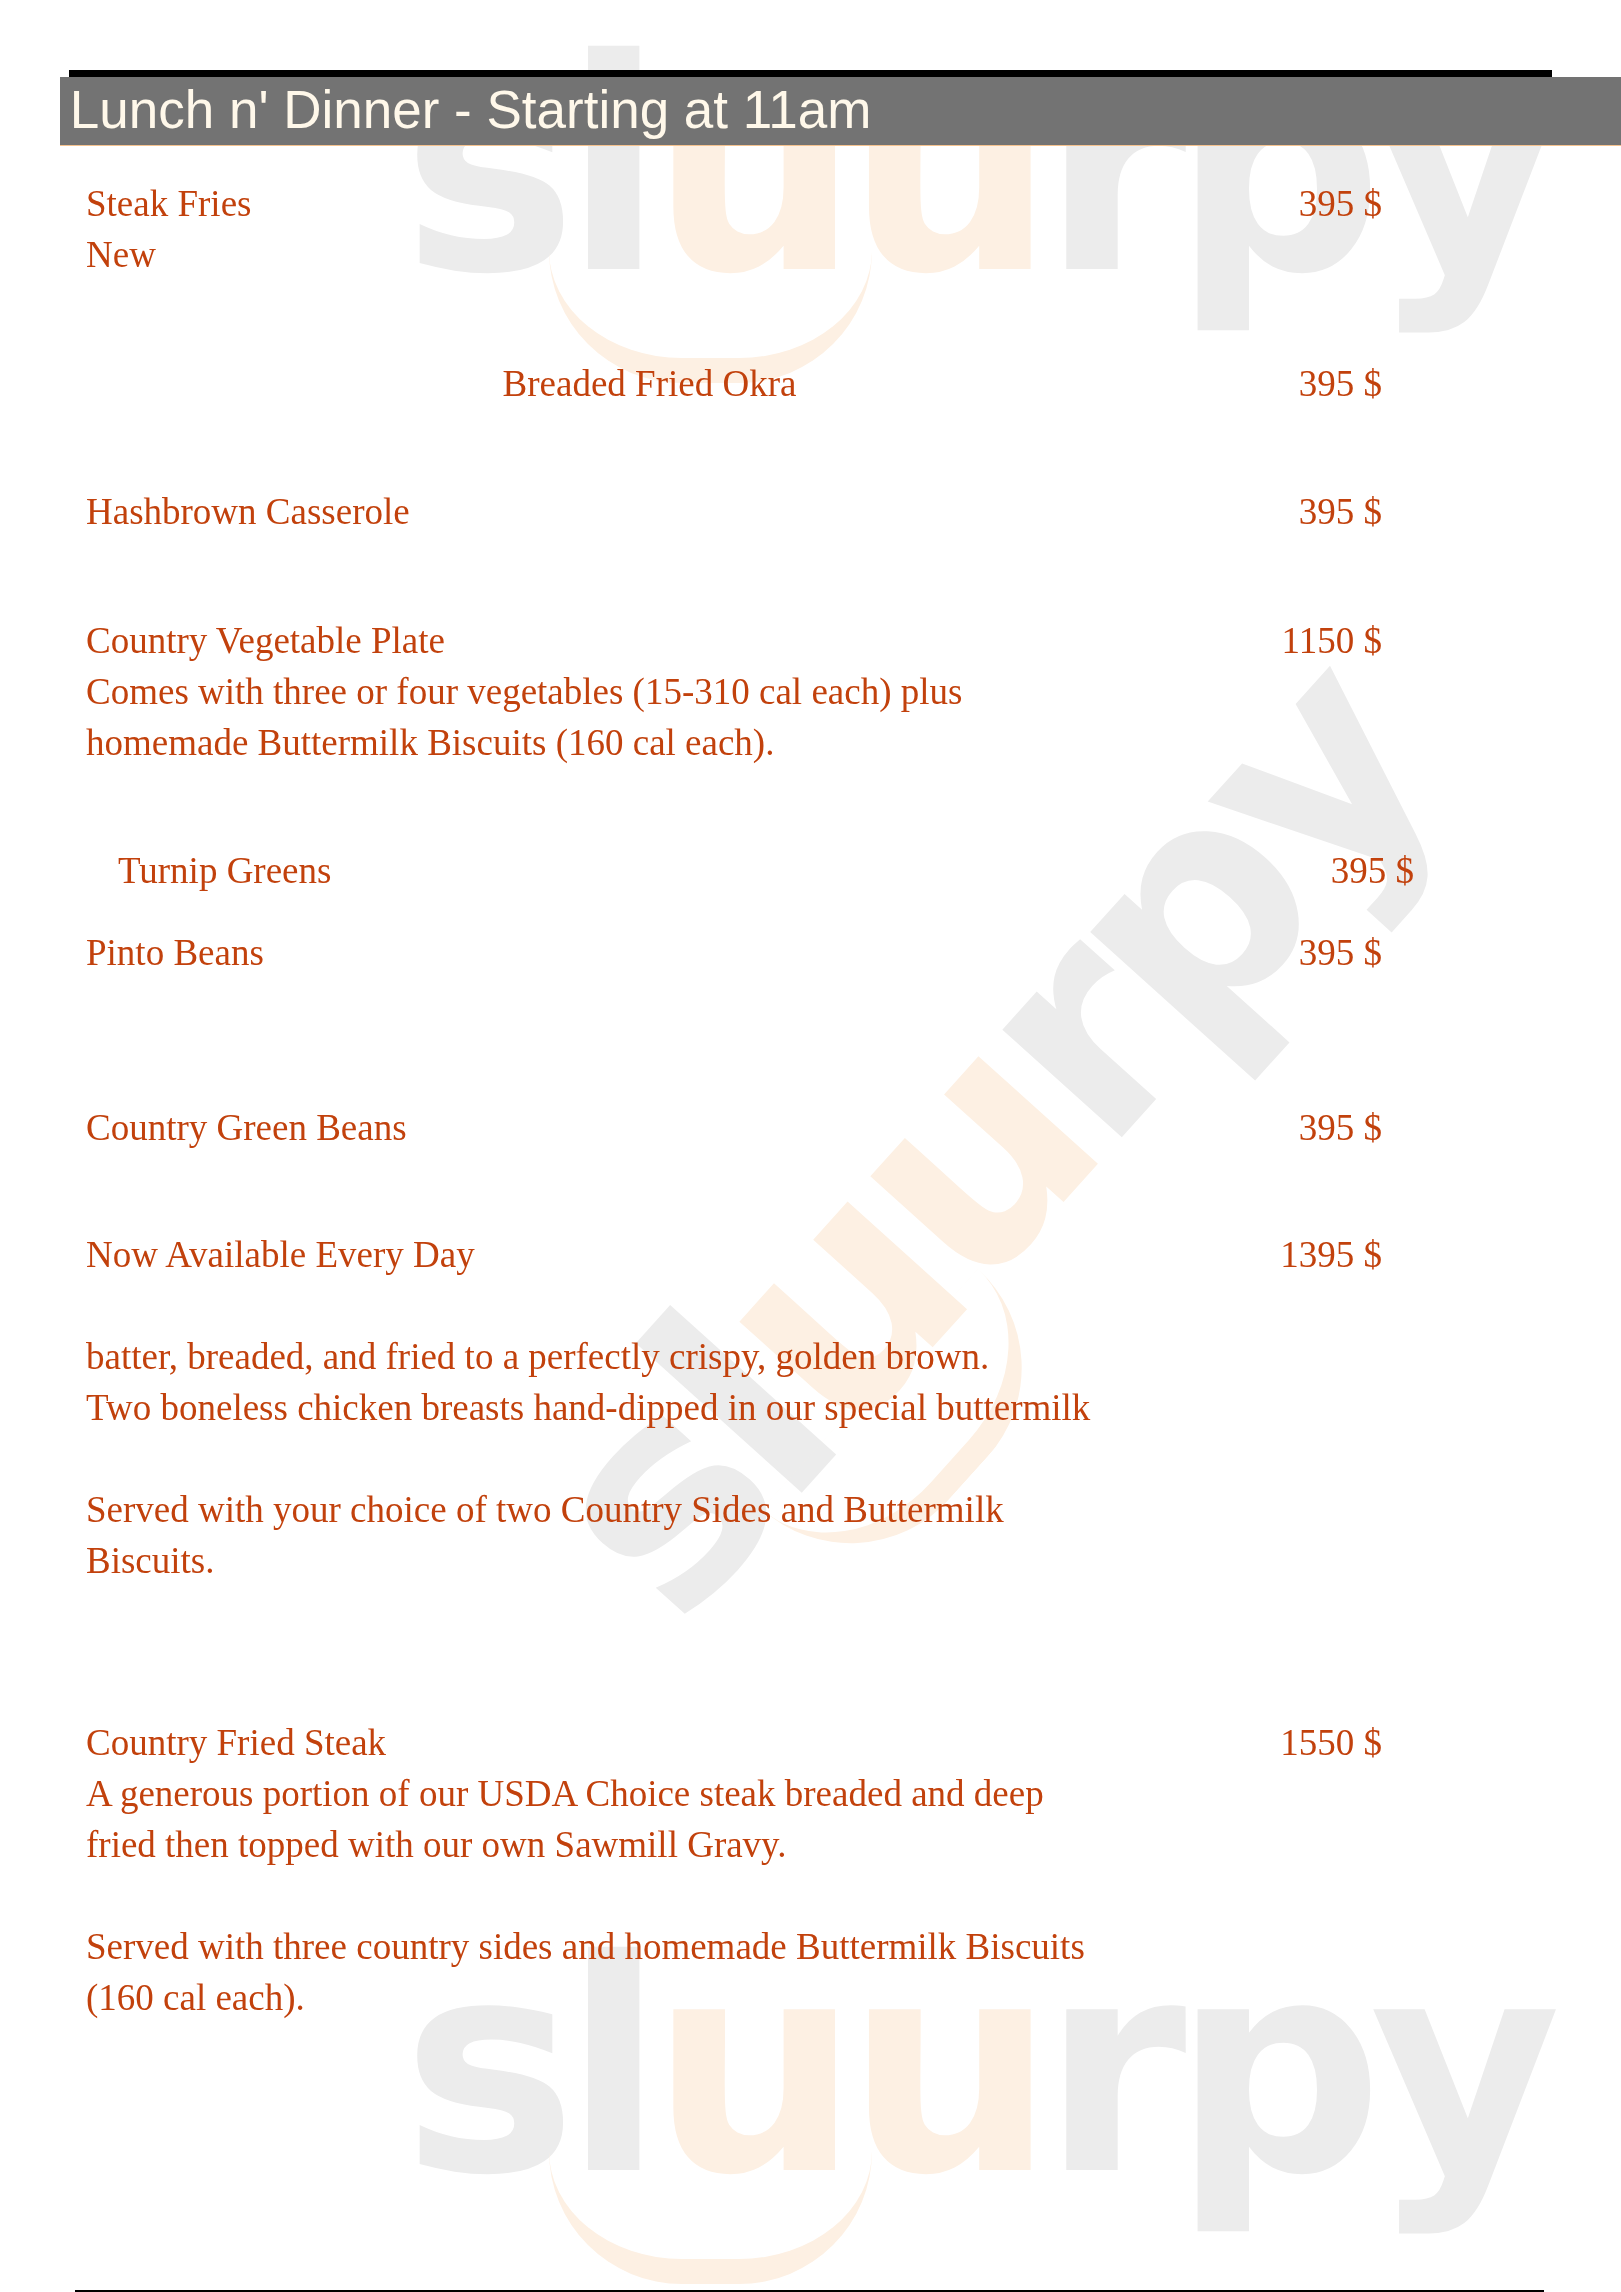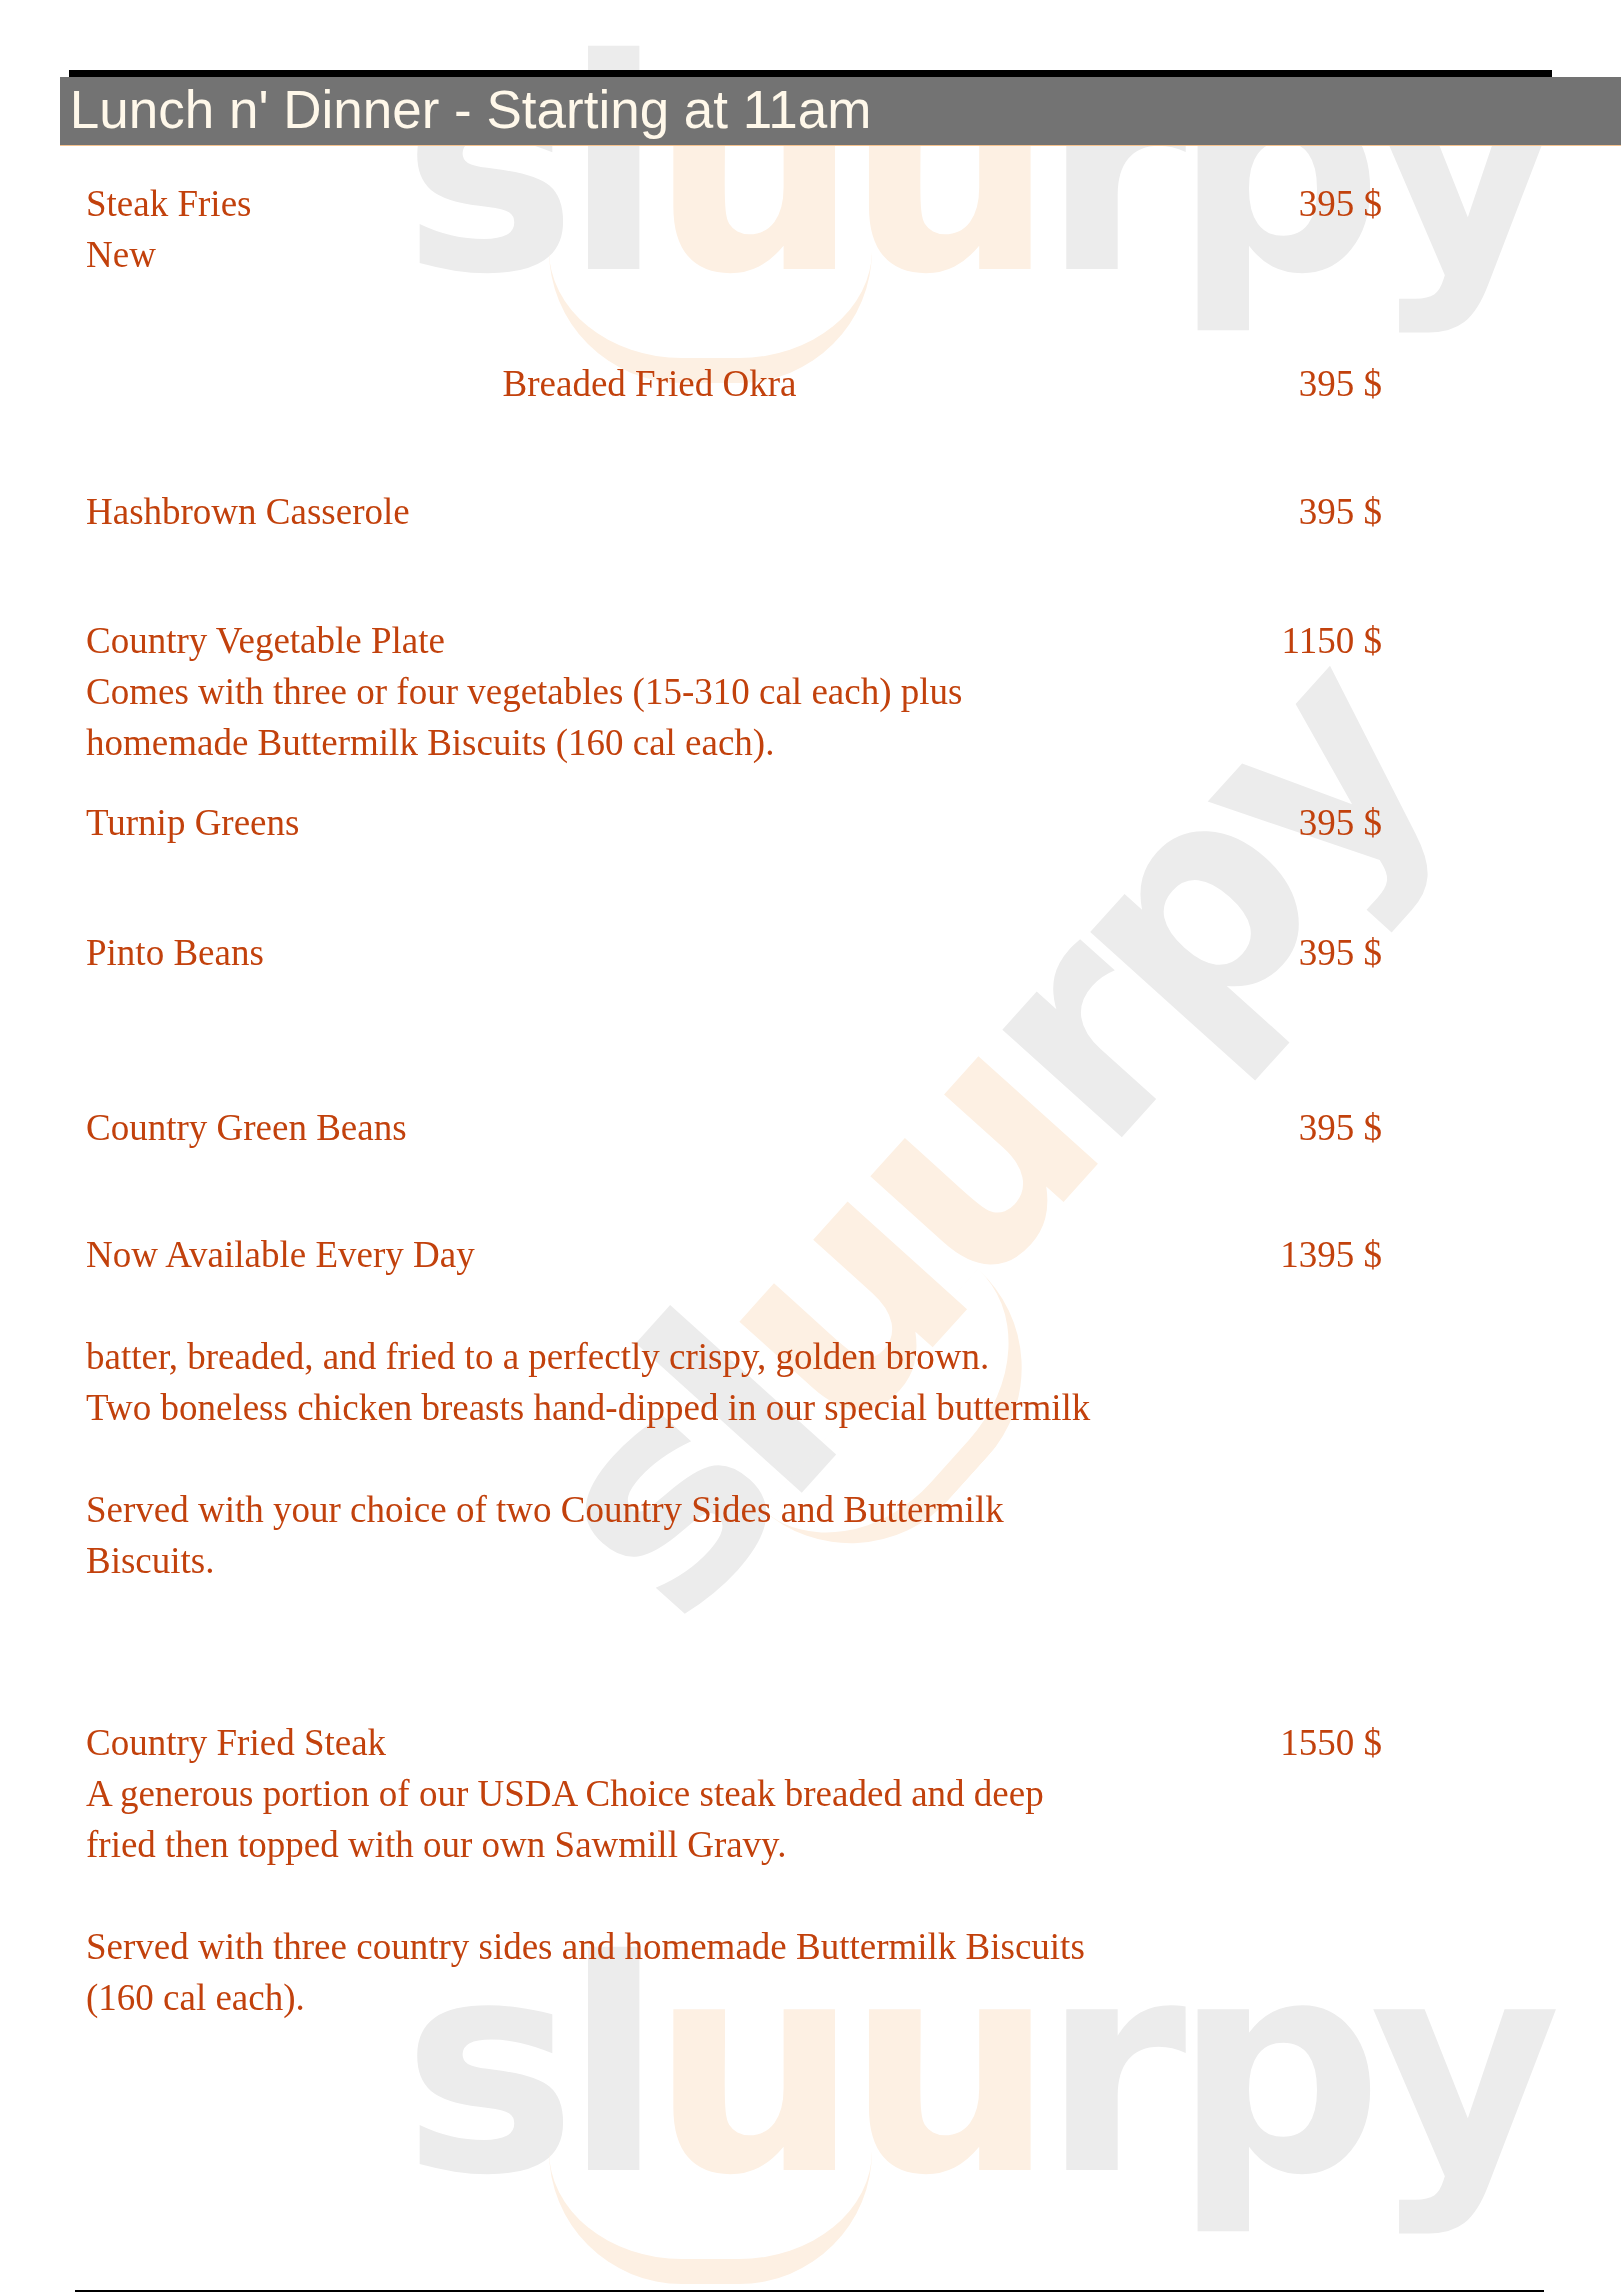--- a/index.html
+++ b/index.html
@@ -72,21 +72,21 @@
     <span class="price">395 $</span>
   </div>
 
   <div class="item" style="top:615px;">
     <span class="name">Country Vegetable Plate</span>
     <span class="price">1150 $</span>
     <span class="line">Comes with three or four vegetables (15-310 cal each) plus</span>
     <span class="line">homemade Buttermilk Biscuits (160 cal each).</span>
   </div>
 
-  <div class="item" style="top:797px;">
+  <div class="item" style="top:845px;margin-left:32px;">
     <span class="name">Turnip Greens</span>
     <span class="price">395 $</span>
   </div>
 
   <div class="item" style="top:927px;">
     <span class="name">Pinto Beans</span>
     <span class="price">395 $</span>
   </div>
 
   <div class="item" style="top:1102px;">

